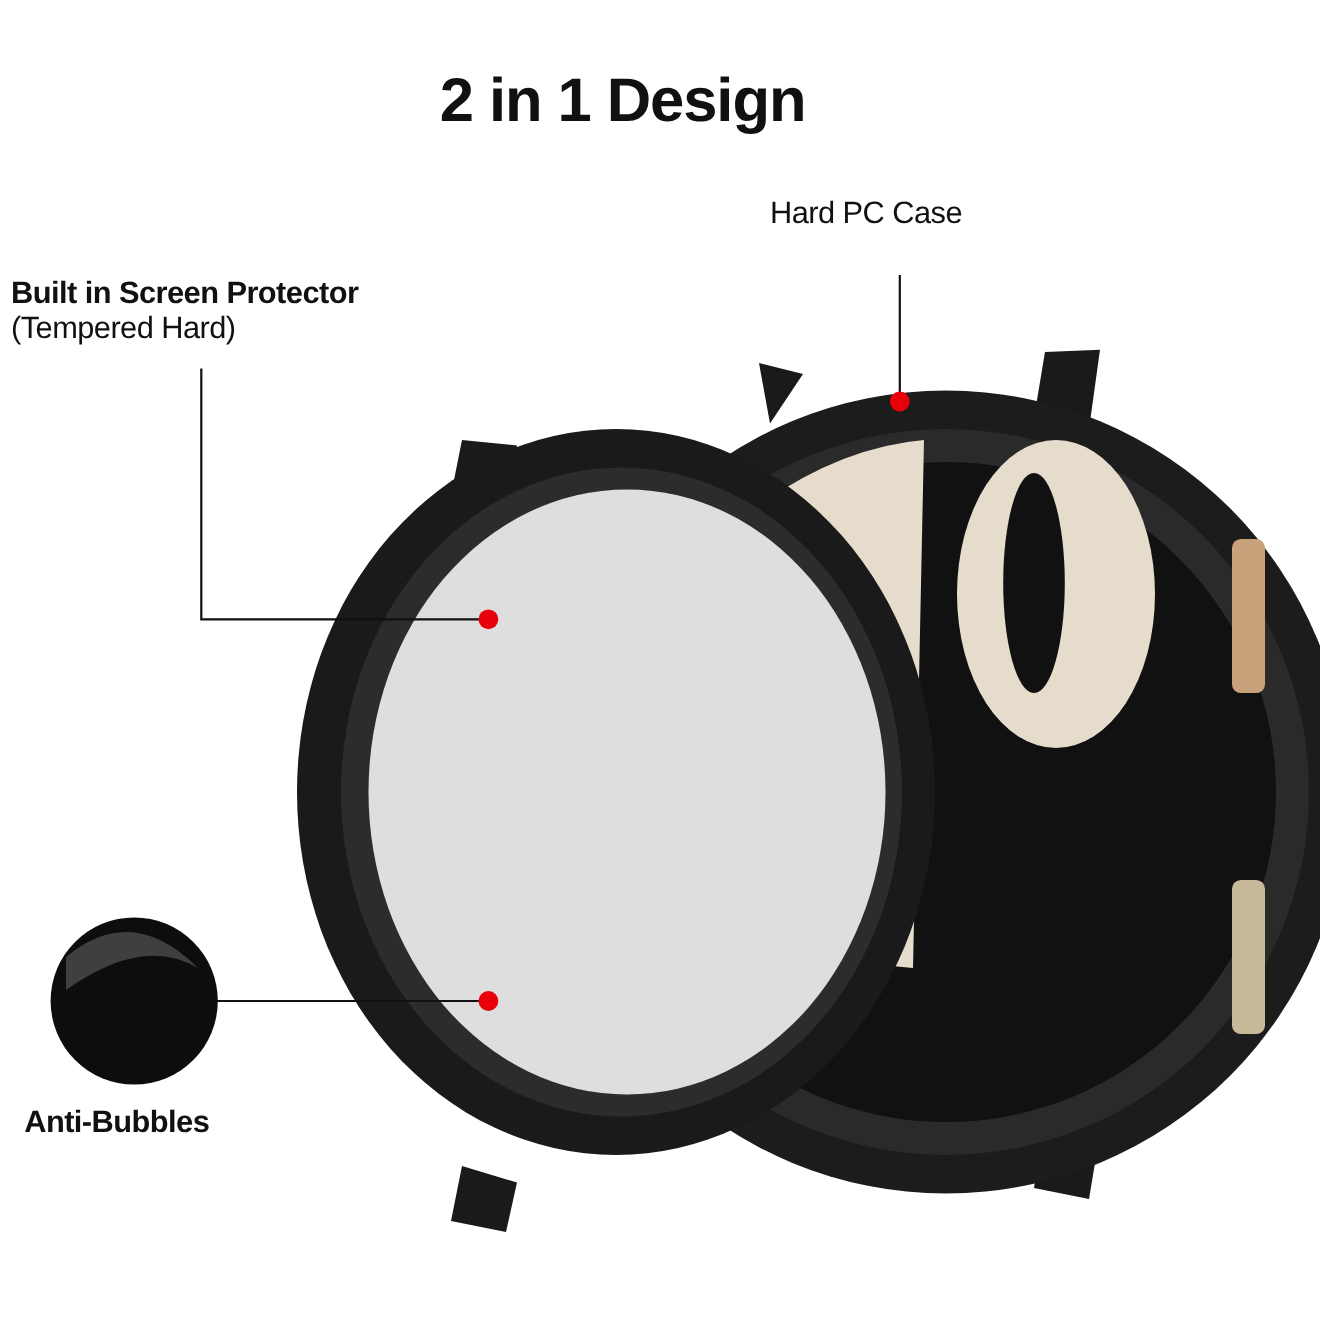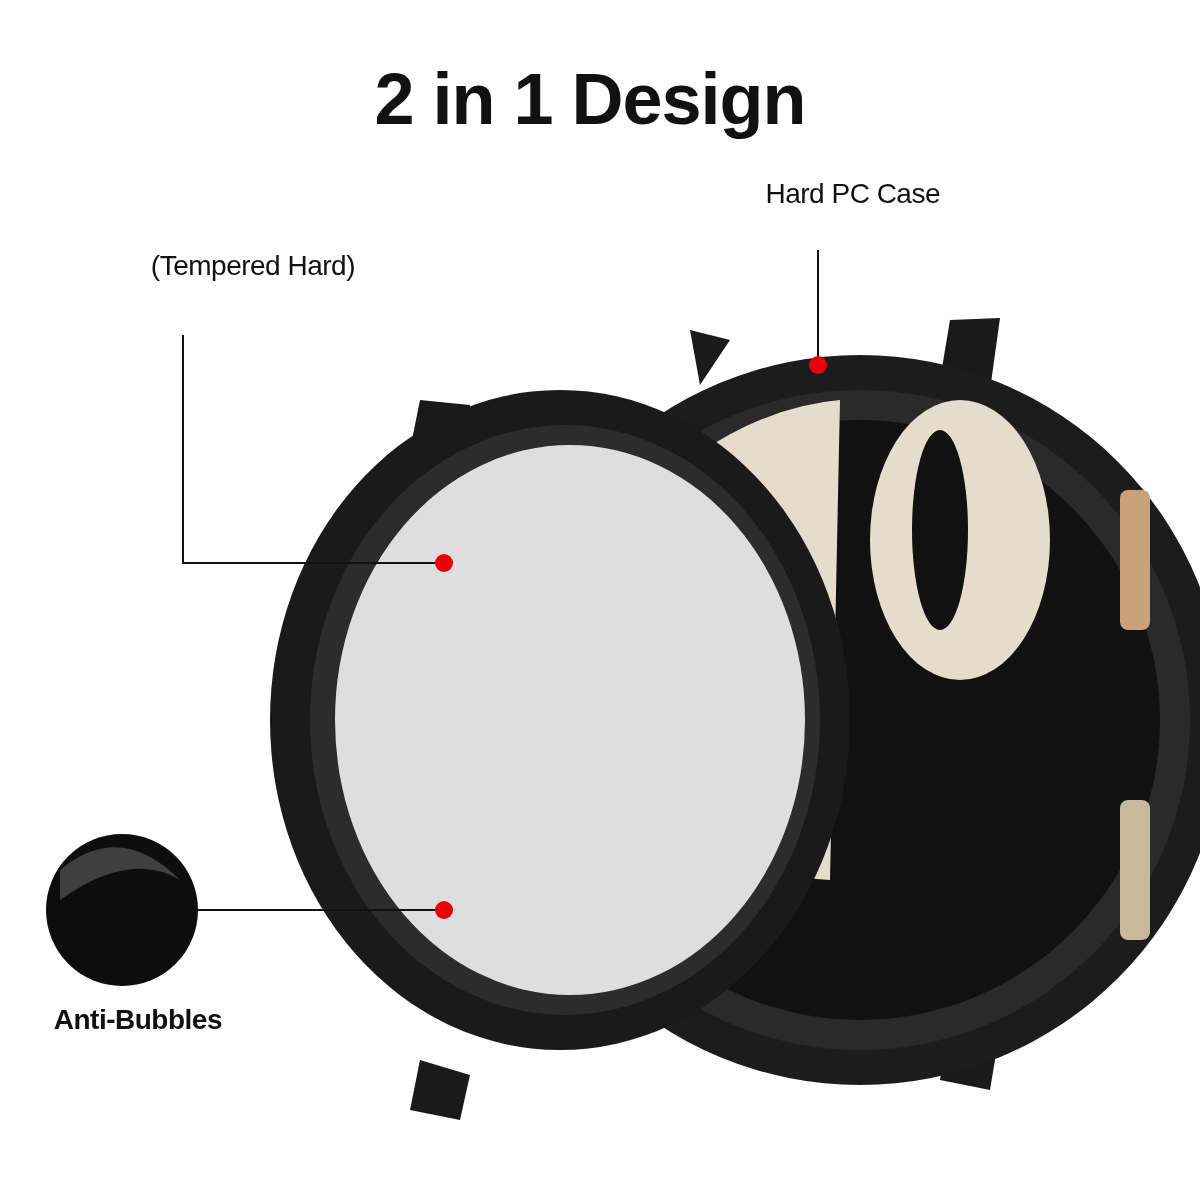--- a/index.html
+++ b/index.html
@@ -1,34 +1,35 @@
 <!DOCTYPE html>
 <html><head>
 <meta charset="utf-8">
 <style>
   html,body{margin:0;padding:0;background:#fff;}
   body{width:1200px;height:1200px;position:relative;overflow:hidden;font-family:"Liberation Sans",sans-serif;color:#111;}
-  .title{position:absolute;top:58px;left:0;width:1132px;text-align:center;font-weight:bold;font-size:72px;letter-spacing:-1px;padding-left:24px;}
-  .label{position:absolute;text-align:right;font-size:28px;line-height:32px;letter-spacing:-0.5px;}
+  .title{position:absolute;top:58px;left:0;width:1132px;text-align:center;font-weight:bold;font-size:56px;letter-spacing:-1px;}
+  .label{position:absolute;text-align:left;font-size:28px;line-height:32px;letter-spacing:-0.5px;}
   .label .main{display:block;}
   .label .sub{display:block;}
   .pc{left:700px;top:178px;width:240px;}
   .sp{left:10px;top:250px;width:345px;}
   .ab{left:22px;top:1004px;width:200px;}
   svg.art{position:absolute;left:0;top:0;}
 </style>
 </head>
 <body>
 
 <div class="title">2 in 1 Design</div>
 
 <div class="label pc">
   <span class="main">Hard PC Case</span>
 </div>
 <div class="label sp">
+  <span class="main" style="font-weight:bold">Built in Screen Protector</span>
   <span class="sub">(Tempered Hard)</span>
 </div>
 <div class="label ab" style="font-weight:bold">Anti-Bubbles</div>
 
 <svg class="art" width="1200" height="1200" viewBox="0 0 1200 1200">
 
   <g>
     <path d="M690 330 L730 340 L700 385 Z" fill="#1a1a1a"></path>
     <path d="M950 320 L1000 318 L990 390 L940 380 Z" fill="#1a1a1a"></path>
     <path d="M950 1010 L1000 1030 L990 1090 L940 1080 Z" fill="#1a1a1a"></path>

